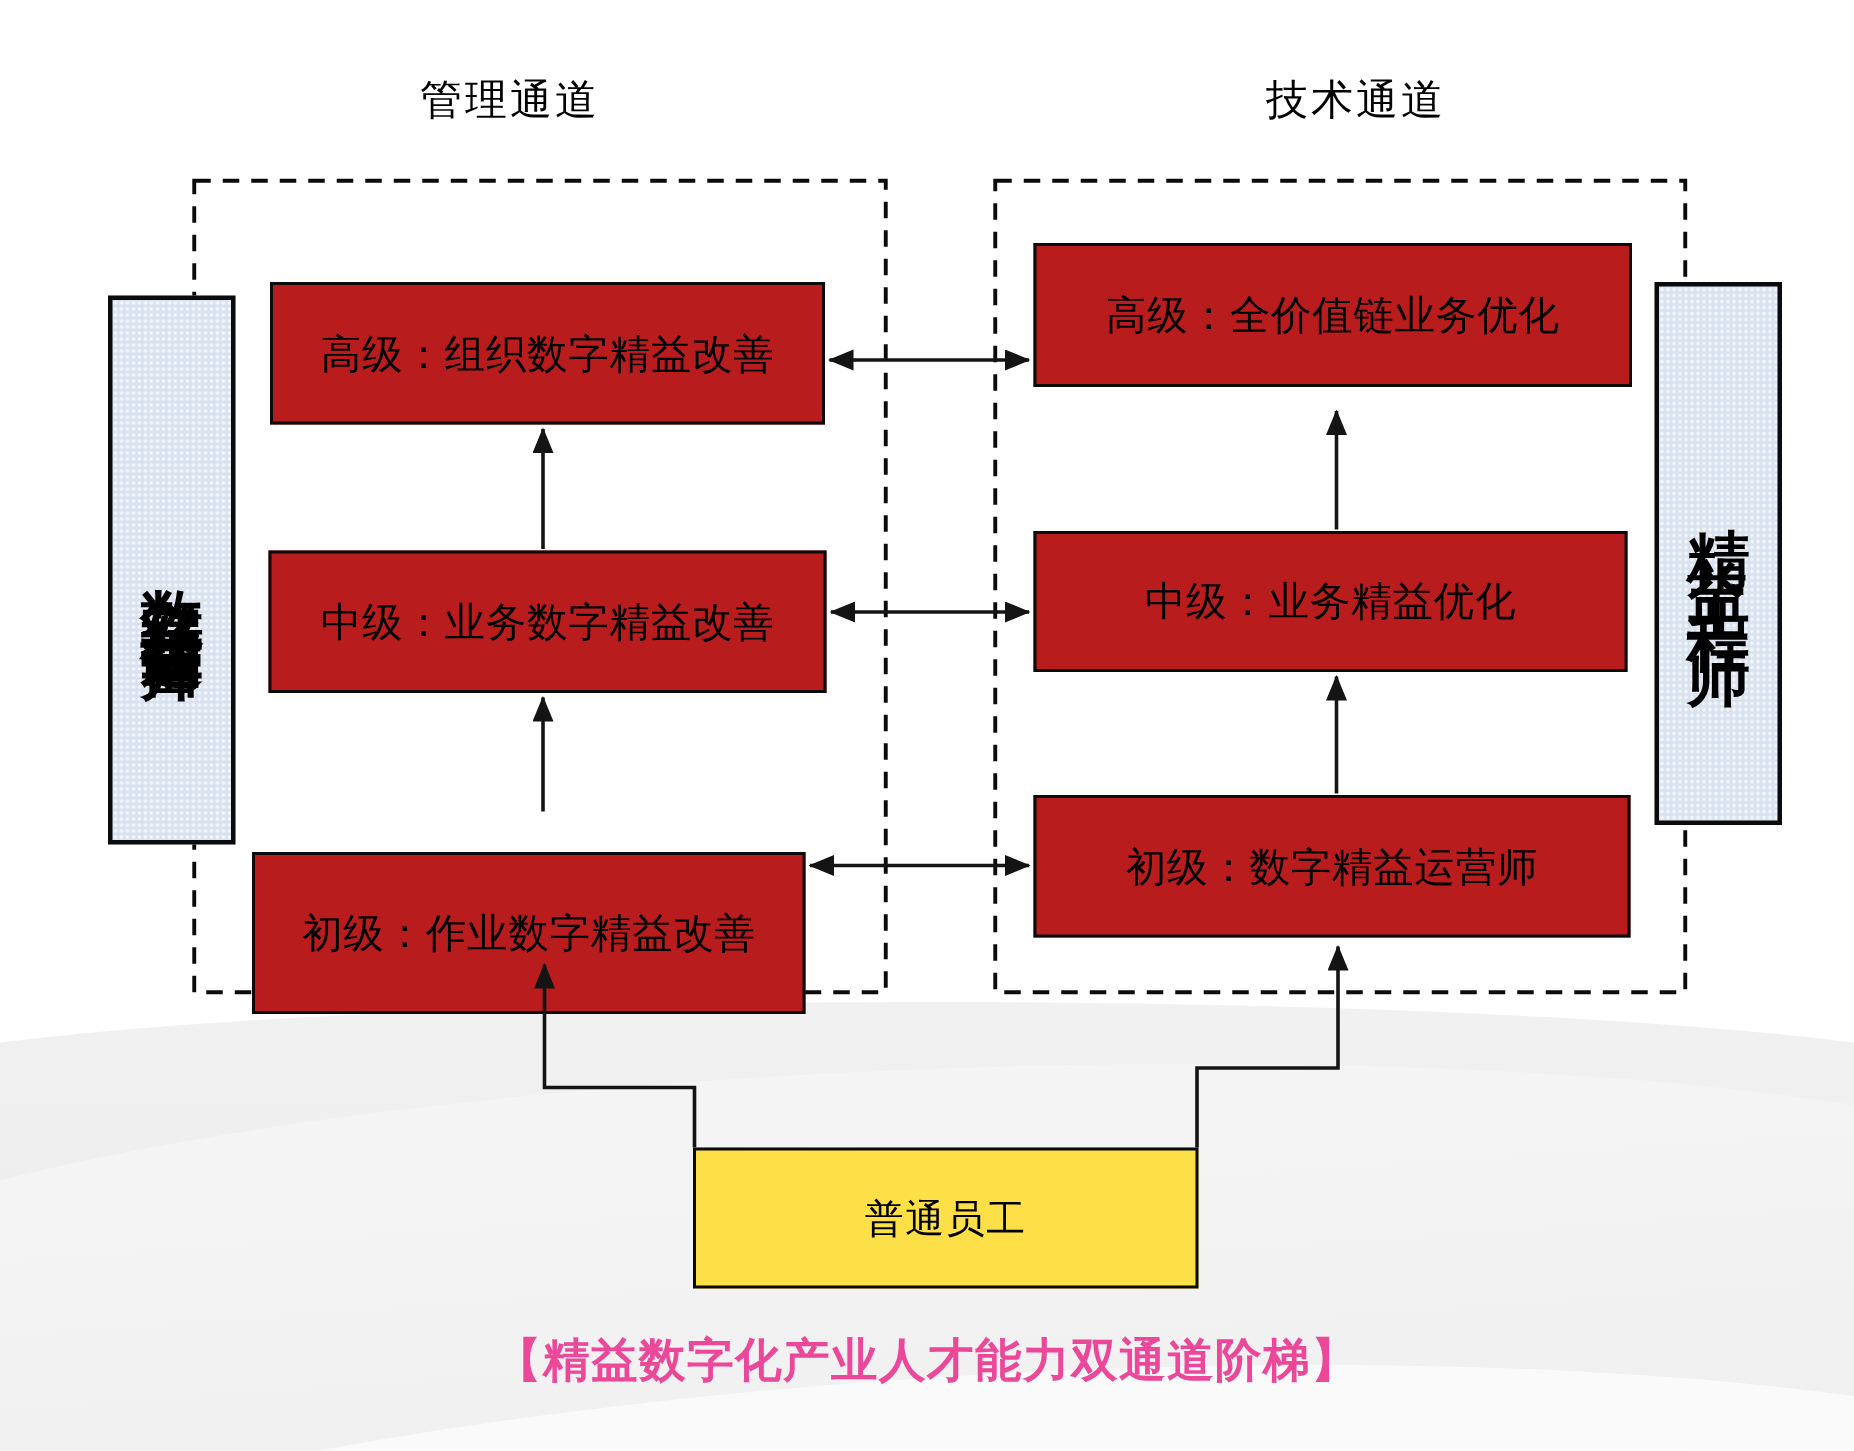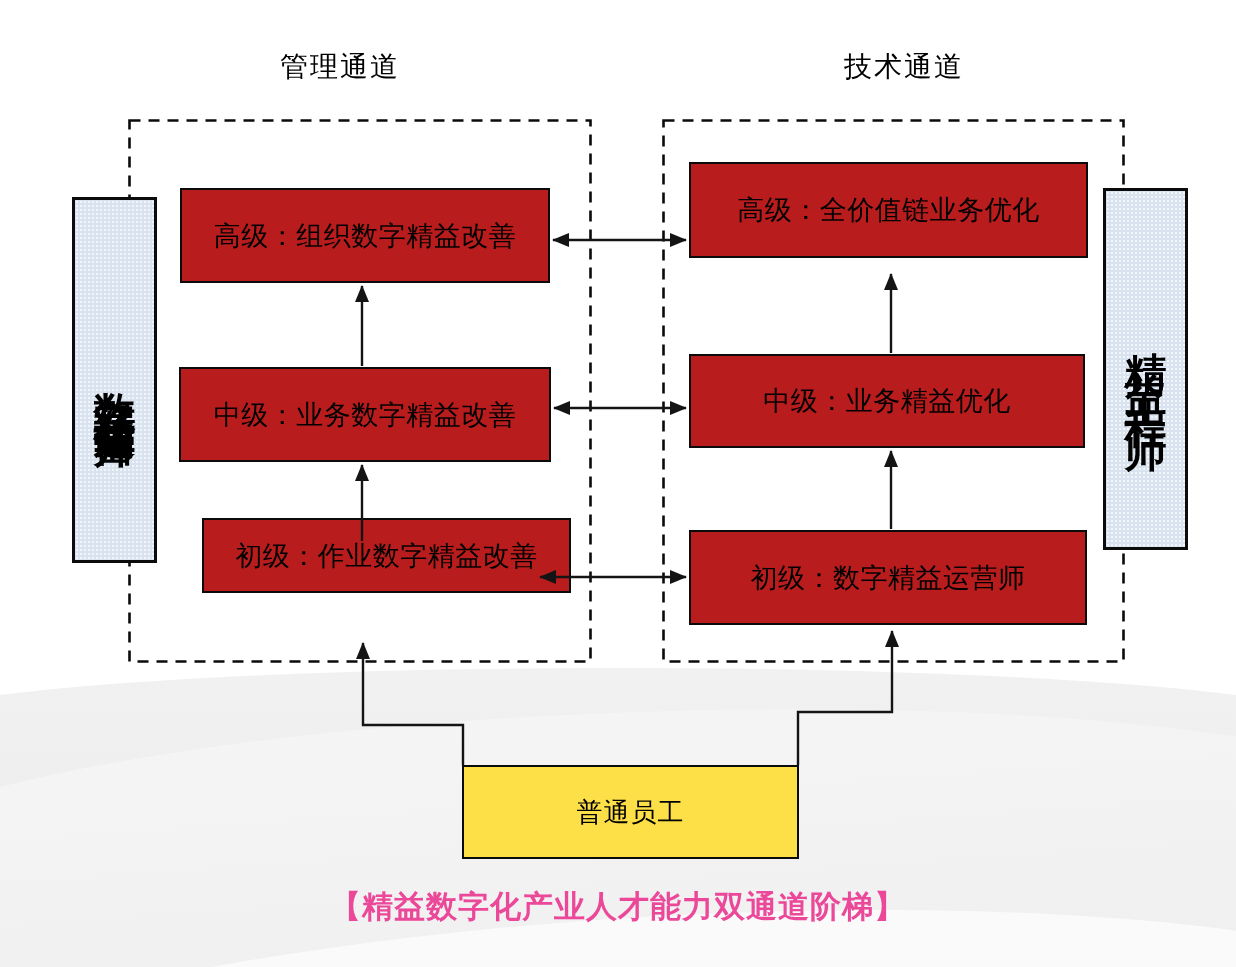--- a/index.html
+++ b/index.html
@@ -27,21 +27,21 @@
   .hdr-right{left:754px;top:48px;}
   
   .level-box{
     position:absolute;background:#b91c1c;border:2.5px solid #0b0b0b;
     display:flex;align-items:center;justify-content:center;
     font-size:27px;font-weight:500;letter-spacing:0.5px;box-sizing:border-box;
     white-space:nowrap;
   }
   .lb-m-high{left:180px;top:188px;width:370px;height:95px;}
   .lb-m-mid {left:179px;top:367px;width:372px;height:95px;}
-  .lb-m-low {left:168px;top:518px;width:369px;height:75px;margin-left:34px;}
+  .lb-m-low {left:168px;top:568px;width:369px;height:108px;}
   .lb-t-high{left:689px;top:162px;width:399px;height:96px;}
   .lb-t-mid {left:689px;top:354px;width:396px;height:94px;}
   .lb-t-low {left:689px;top:530px;width:398px;height:95px;}
   
   .role-box{
     position:absolute;box-sizing:border-box;border:3px solid #0b0b0b;
     background-color:#d9e3f0;
     background-image:radial-gradient(rgba(255,255,255,0.65) 1px, transparent 1.3px);
     background-size:4px 4px;
     display:flex;align-items:center;justify-content:center;

